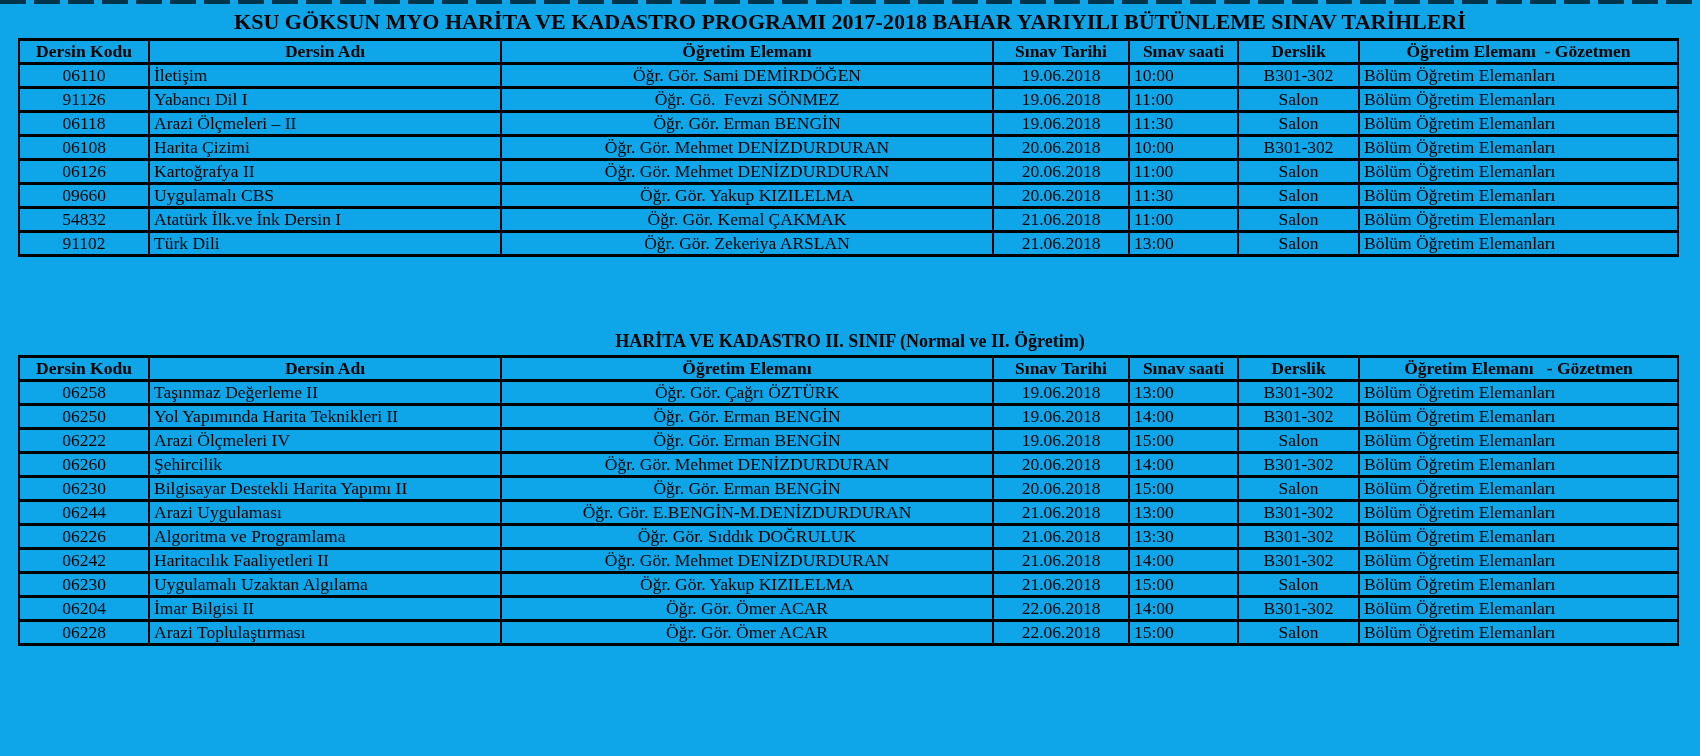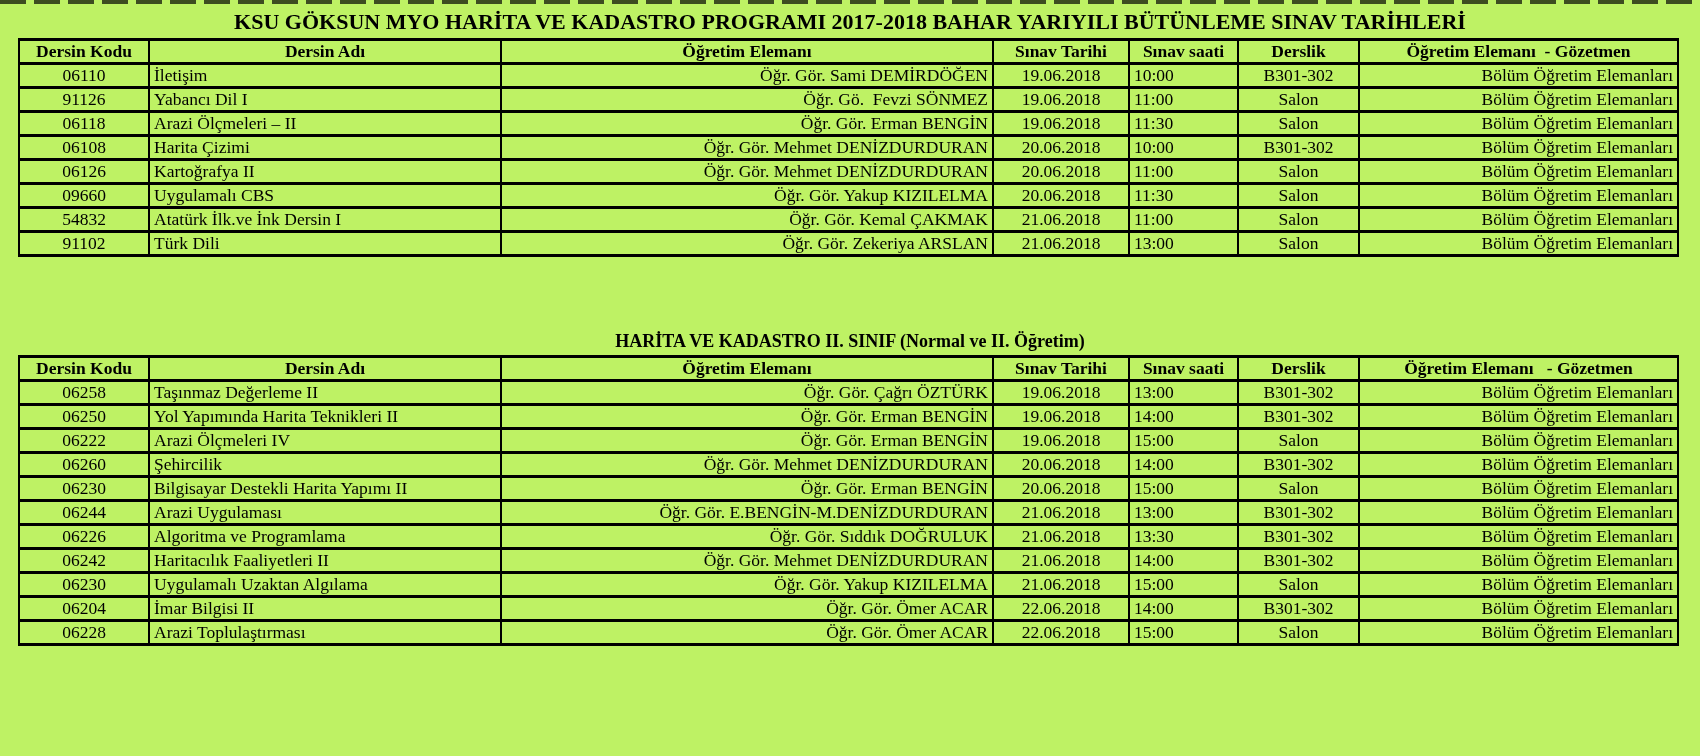--- a/index.html
+++ b/index.html
@@ -9,21 +9,21 @@
     width: 1700px;
     height: 756px;
     overflow: hidden;
     font-family: "Liberation Serif", "DejaVu Serif", serif;
     color: #000;
   }
   .page {
     position: relative;
     width: 1700px;
     height: 756px;
-    background: #bef264;
+    background: #0ea5e9;
   }
   
   .scan-artifact {
     position: absolute;
     top: 0; left: 0;
     width: 100%;
     height: 4px;
     background: repeating-linear-gradient(
       90deg,
       rgba(0,0,0,0.85) 0px, rgba(0,0,0,0.85) 26px,
@@ -75,25 +75,25 @@
   col.col-0 { width: 130px; }
   col.col-1 { width: 352px; }
   col.col-2 { width: 492px; }
   col.col-3 { width: 136px; }
   col.col-4 { width: 109px; }
   col.col-5 { width: 121px; }
   col.col-6 { width: 319px; }
   
   td.col-0 { text-align: center; }
   td.col-1 { text-align: left; padding-left: 6px; }
-  td.col-2 { text-align: right; padding-left: 6px; }
+  td.col-2 { text-align: center; padding-left: 6px; }
   td.col-3 { text-align: center; }
   td.col-4 { text-align: left; }
   td.col-5 { text-align: center; }
-  td.col-6 { text-align: right; }
+  td.col-6 { text-align: left; }
 </style>
 </head>
 <body>
 
 <div class="page">
 
   <div class="scan-artifact"></div>
 
   <h1 class="doc-title">KSU GÖKSUN MYO HARİTA VE KADASTRO PROGRAMI 2017-2018 BAHAR YARIYILI BÜTÜNLEME SINAV TARİHLERİ</h1>
 

